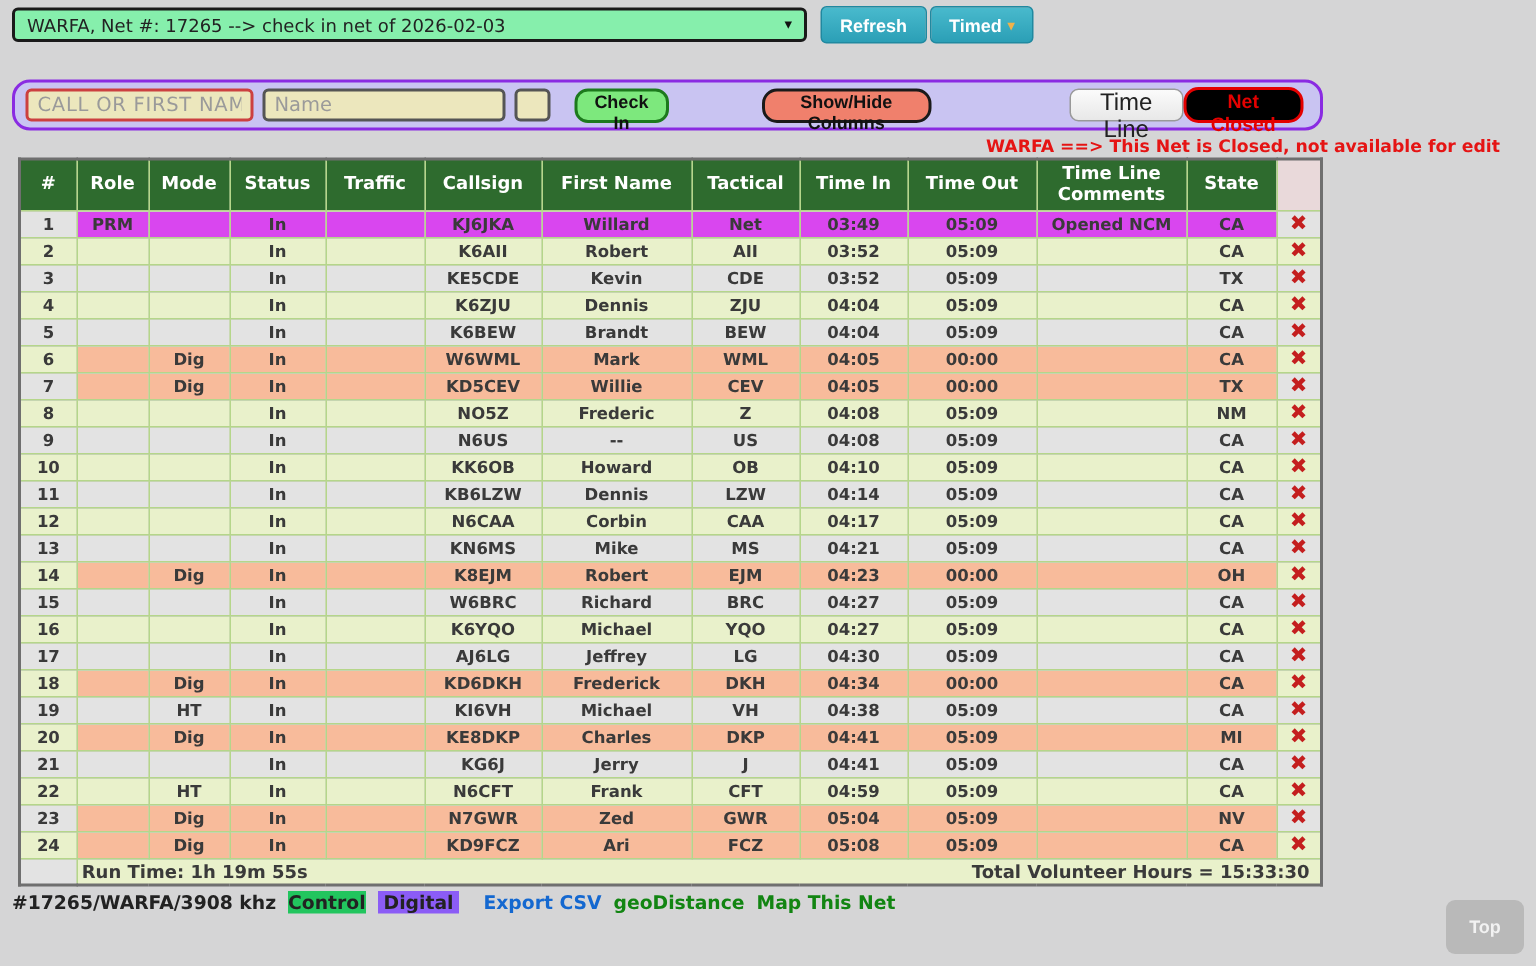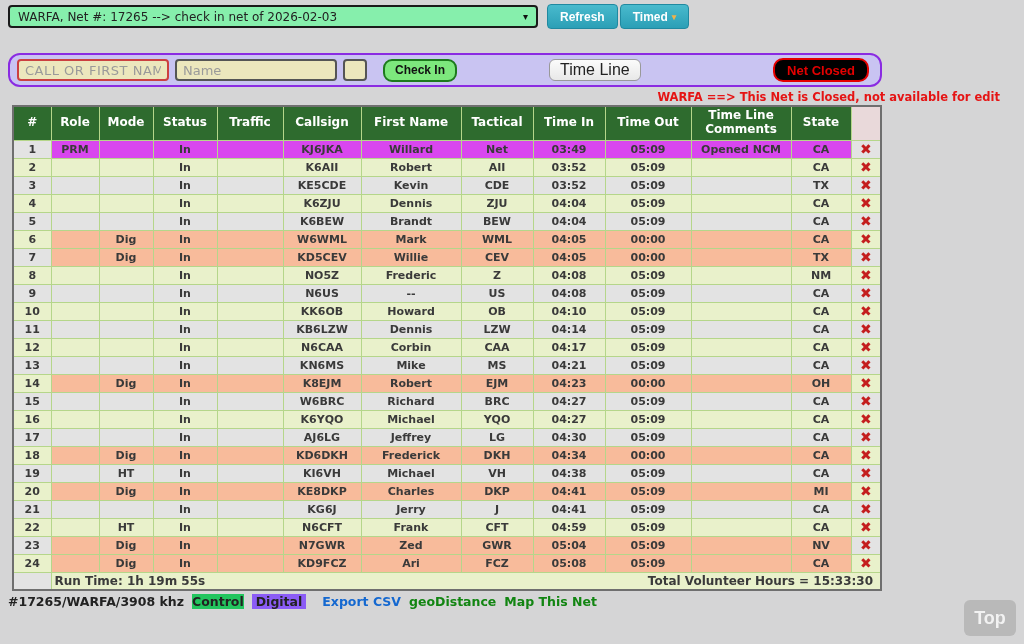--- a/index.html
+++ b/index.html
@@ -68,21 +68,21 @@
   .bottombar { display:flex; align-items:center; gap:8px; margin:3px 0 0 8px;
     font-size:12.5px; font-weight:bold; color:#222; }
   .chip-control { background:#22c55e; padding:0 0; }
   .chip-digital { background:#8b5cf6; padding:0 4px; }
   .link-blue  { color:#1468d0; cursor:pointer; margin-left:8px; }
   .link-green { color:#128512; cursor:pointer; }
 
   
   .top-btn { position:fixed; right:8px; bottom:8px; width:52px; height:36px;
     background:#b9b9b9; border:none; border-radius:6px; color:#f2f2f2;
-    font-size:18px; font-weight:bold; cursor:pointer; }
+    font-size:12px; font-weight:bold; cursor:pointer; }
 </style>
 </head>
 <body>
 
 <div class="topbar">
   <div class="net-select">
     <span class="sel-text">WARFA, Net #: 17265 --&gt; check in net of 2026-02-03</span>
     <span class="caret">▾</span>
   </div>
   <div class="btn-group">
@@ -94,20 +94,21 @@
       <span class="caret">▾</span>
     </button>
   </div>
 </div>
 
 <div class="checkin-bar">
   <input class="inp-call" type="text" placeholder="CALL OR FIRST NAME" style="">
   <input class="inp-name" type="text" placeholder="Name" style="">
   <input class="inp-small" type="text" style="">
   <button class="btn-checkin">Check In</button>
+  <button class="btn-showhide">Show/Hide Columns</button>
   <button class="btn-timeline">Time Line</button>
   <button class="btn-netclosed">Net Closed</button>
 </div>
 
 <div class="warning">WARFA ==&gt; This Net is Closed, not available for edit</div>
 
 <table class="net">
   <colgroup>
     <col style="width:38px">
       <col style="width:48px">

